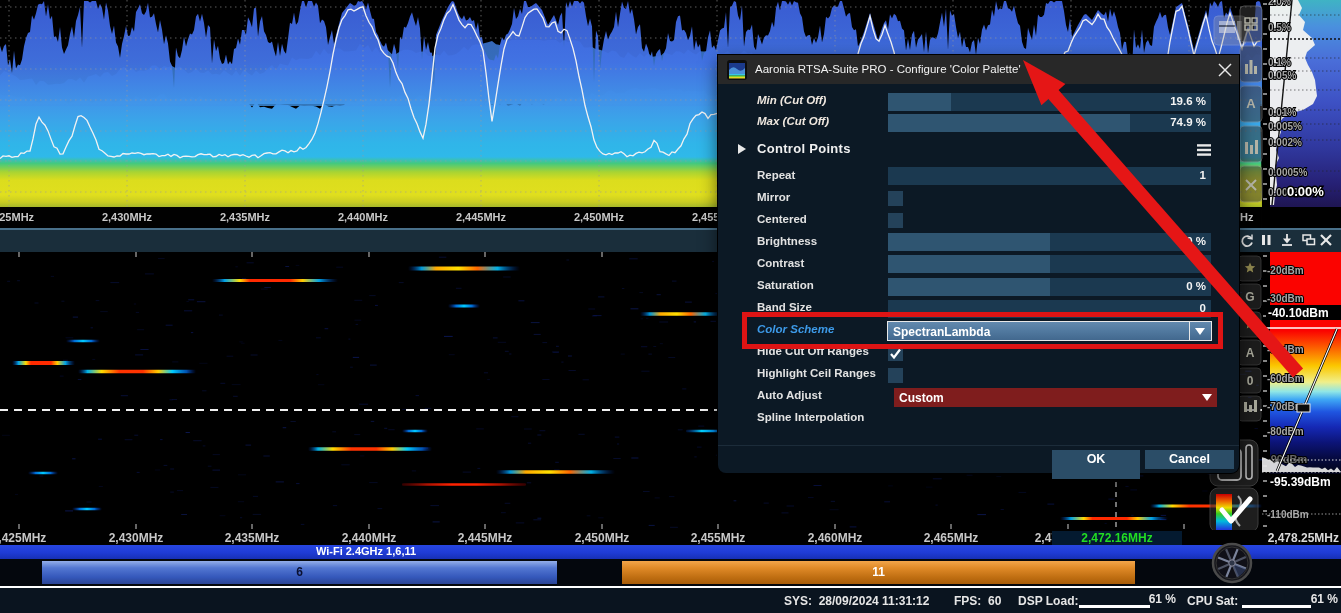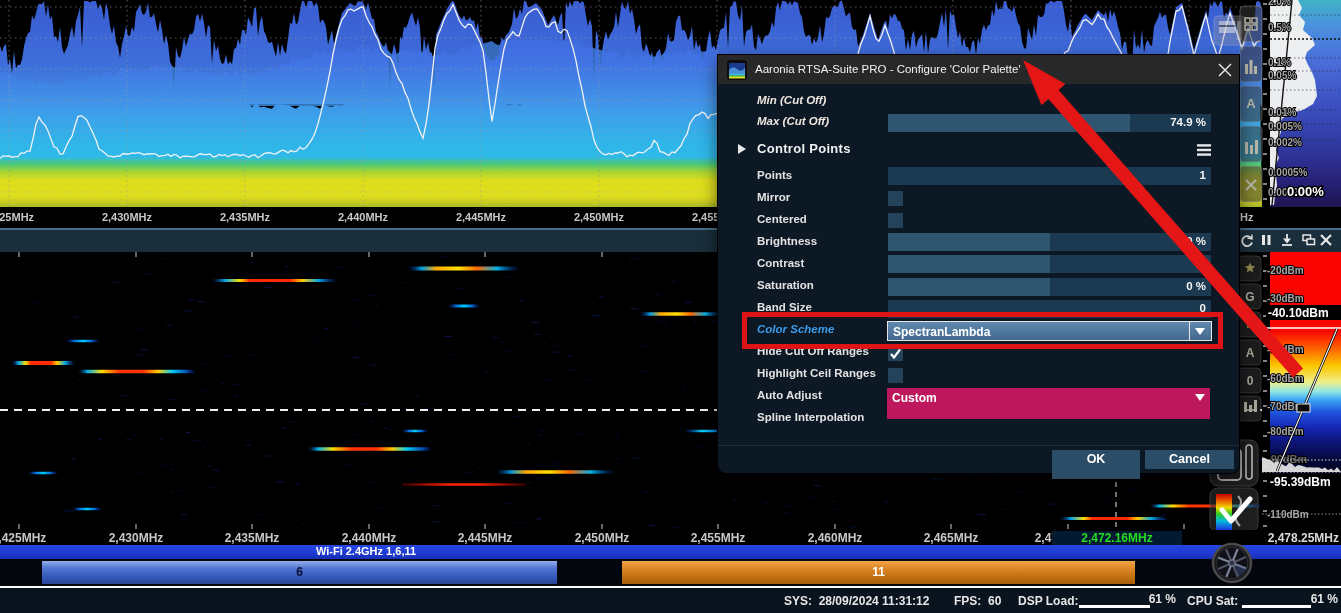--- a/index.html
+++ b/index.html
@@ -967,35 +967,39 @@
         </svg>
 <div style="position:absolute;left:37px;top:8px;font:11.5px 'Liberation Sans',sans-serif;color:#f2f2f2">Aaronia RTSA-Suite PRO - Configure 'Color Palette'</div>
 <svg width="14" height="14" viewBox="0 0 14 14" style="position:absolute;left:500px;top:8px">
           <g stroke="#e8e8e8" stroke-width="1.4">
             <line x1="1" y1="1" x2="13" y2="13"></line>
             <line x1="13" y1="1" x2="1" y2="13"></line>
           </g>
         </svg>
 </div>
 <div style="position:absolute;left:39px;top:39px;font:italic bold 11.5px 'Liberation Sans',sans-serif;color:#efe7df">Min (Cut Off)</div>
+      <div style="position:absolute;left:170px;top:38px;width:323px;height:18px;background:#1b3950">
+        <div style="position:absolute;left:0;top:0;width:63px;height:18px;background:#2f5571"></div>
+        <div style="position:absolute;right:5px;top:2px;font:bold 11.5px 'Liberation Sans',sans-serif;color:#f4f4f4">19.6 %</div>
+      </div>
 <div style="position:absolute;left:39px;top:60px;font:italic bold 11.5px 'Liberation Sans',sans-serif;color:#efe7df">Max (Cut Off)</div>
       <div style="position:absolute;left:170px;top:59px;width:323px;height:18px;background:#1b3950">
         <div style="position:absolute;left:0;top:0;width:242px;height:18px;background:#2f5571"></div>
         <div style="position:absolute;right:5px;top:2px;font:bold 11.5px 'Liberation Sans',sans-serif;color:#f4f4f4">74.9 %</div>
       </div>
 <div style="position:absolute;left:20px;top:89px;width:0;height:0;border-left:8px solid #e8e8e8;border-top:5.5px solid transparent;border-bottom:5.5px solid transparent"></div>
 <div style="position:absolute;left:39px;top:86px;font:bold 13px 'Liberation Sans',sans-serif;color:#f0f0f0;letter-spacing:0.3px">Control Points</div>
 <svg width="16" height="14" viewBox="0 0 16 14" style="position:absolute;left:478px;top:88px">
         <g stroke="#e8e8e8" stroke-width="2.4">
           <line x1="1" y1="2.4" x2="15" y2="2.4"></line>
           <line x1="1" y1="7" x2="15" y2="7"></line>
           <line x1="1" y1="11.6" x2="15" y2="11.6"></line>
         </g>
       </svg>
-<div style="position:absolute;left:39px;top:114px;font:bold 11.5px 'Liberation Sans',sans-serif;color:#e2e2e2">Points</div>
+<div style="position:absolute;left:39px;top:114px;font:bold 11.5px 'Liberation Sans',sans-serif;color:#e2e2e2">Repeat</div>
       <div style="position:absolute;left:170px;top:112px;width:323px;height:18px;background:#1b3950">
         <div style="position:absolute;right:5px;top:2px;font:bold 11.5px 'Liberation Sans',sans-serif;color:#f4f4f4">1</div>
       </div>
 <div style="position:absolute;left:39px;top:136px;font:bold 11.5px 'Liberation Sans',sans-serif;color:#e2e2e2">Mirror</div>
       <div style="position:absolute;left:170px;top:136px;width:15px;height:15px;background:#24425a"></div>
 <div style="position:absolute;left:39px;top:158px;font:bold 11.5px 'Liberation Sans',sans-serif;color:#e2e2e2">Centered</div>
       <div style="position:absolute;left:170px;top:158px;width:15px;height:15px;background:#24425a"></div>
 <div style="position:absolute;left:39px;top:180px;font:bold 11.5px 'Liberation Sans',sans-serif;color:#e2e2e2">Brightness</div>
       <div style="position:absolute;left:170px;top:178px;width:323px;height:18px;background:#1b3950">
         <div style="position:absolute;left:0;top:0;width:162px;height:18px;background:#2f5571"></div>
@@ -1023,21 +1027,21 @@
         </div>
 </div>
 <div style="position:absolute;left:39px;top:290px;font:bold 11.5px 'Liberation Sans',sans-serif;color:#e2e2e2">Hide Cut Off Ranges</div>
       <div style="position:absolute;left:170px;top:291px;width:15px;height:15px;background:#24425a"></div>
       <svg width="15" height="15" viewBox="0 0 15 15" style="position:absolute;left:170px;top:291px">
         <path d="M3,8 L6,11.5 L12,3.5" fill="none" stroke="#fff" stroke-width="2.2"></path>
       </svg>
 <div style="position:absolute;left:39px;top:312px;font:bold 11.5px 'Liberation Sans',sans-serif;color:#e2e2e2">Highlight Ceil Ranges</div>
       <div style="position:absolute;left:170px;top:313px;width:15px;height:15px;background:#24425a"></div>
 <div style="position:absolute;left:39px;top:334px;font:bold 11.5px 'Liberation Sans',sans-serif;color:#e2e2e2">Auto Adjust</div>
-      <div style="position:absolute;left:169px;top:333px;width:323px;height:31px;background:#be185d">
+      <div style="position:absolute;left:176px;top:333px;width:323px;height:19px;background:#7f1d1d">
         <div style="position:absolute;left:5px;top:3px;font:bold 12px 'Liberation Sans',sans-serif;color:#fff">Custom</div>
         <div style="position:absolute;right:5px;top:6px;width:0;height:0;border-top:7px solid #fff;border-left:5.5px solid transparent;border-right:5.5px solid transparent"></div>
       </div>
 <div style="position:absolute;left:39px;top:356px;font:bold 11.5px 'Liberation Sans',sans-serif;color:#e2e2e2">Spline Interpolation</div>
 <div style="position:absolute;left:0;top:390px;width:521px;height:1px;background:#1c2c3a"></div>
 <div style="position:absolute;left:334px;top:395px;width:88px;height:29px;background:#2b4d67;text-align:center;font:bold 12.5px 'Liberation Sans',sans-serif;color:#fff;line-height:19px">OK</div>
 <div style="position:absolute;left:427px;top:395px;width:89px;height:19px;background:#2b4d67;text-align:center;font:bold 12.5px 'Liberation Sans',sans-serif;color:#fff;line-height:19px">Cancel</div>
 </div>
 
 <div style="position:absolute;left:742px;top:312px;width:481px;height:37px;border:5px solid #de1414;box-sizing:border-box;z-index:50"></div>

